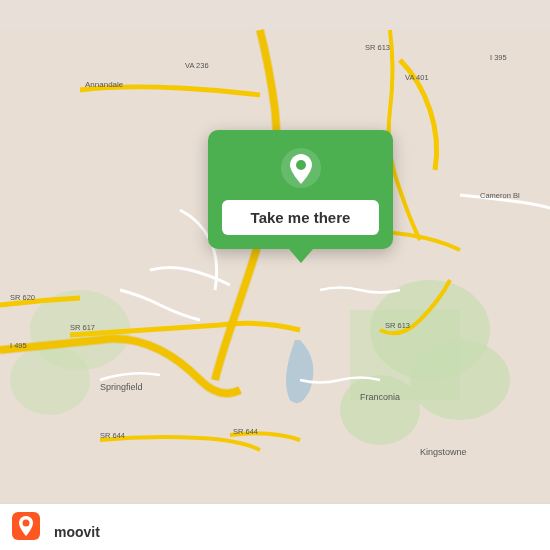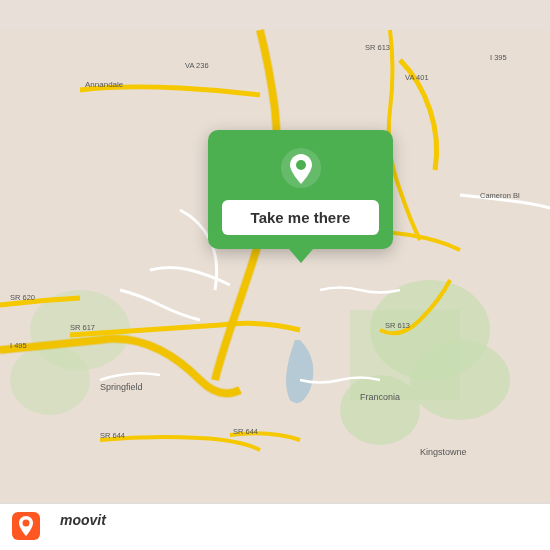--- a/index.html
+++ b/index.html
@@ -54,23 +54,22 @@
     }
 
     #location-text {
       font-size: 13px;
       color: #333;
       font-weight: 500;
     }
 
     #moovit-logo {
       display: flex;
-      align-items: flex-start;
-      gap: 20px;
-      font-style: italic;
+      align-items: flex-end;
+      gap: 14px;
     }
 
     #moovit-icon {
       width: 28px;
       height: 28px;
     }
 
     #moovit-text {
       font-size: 14px;
       font-weight: bold;

